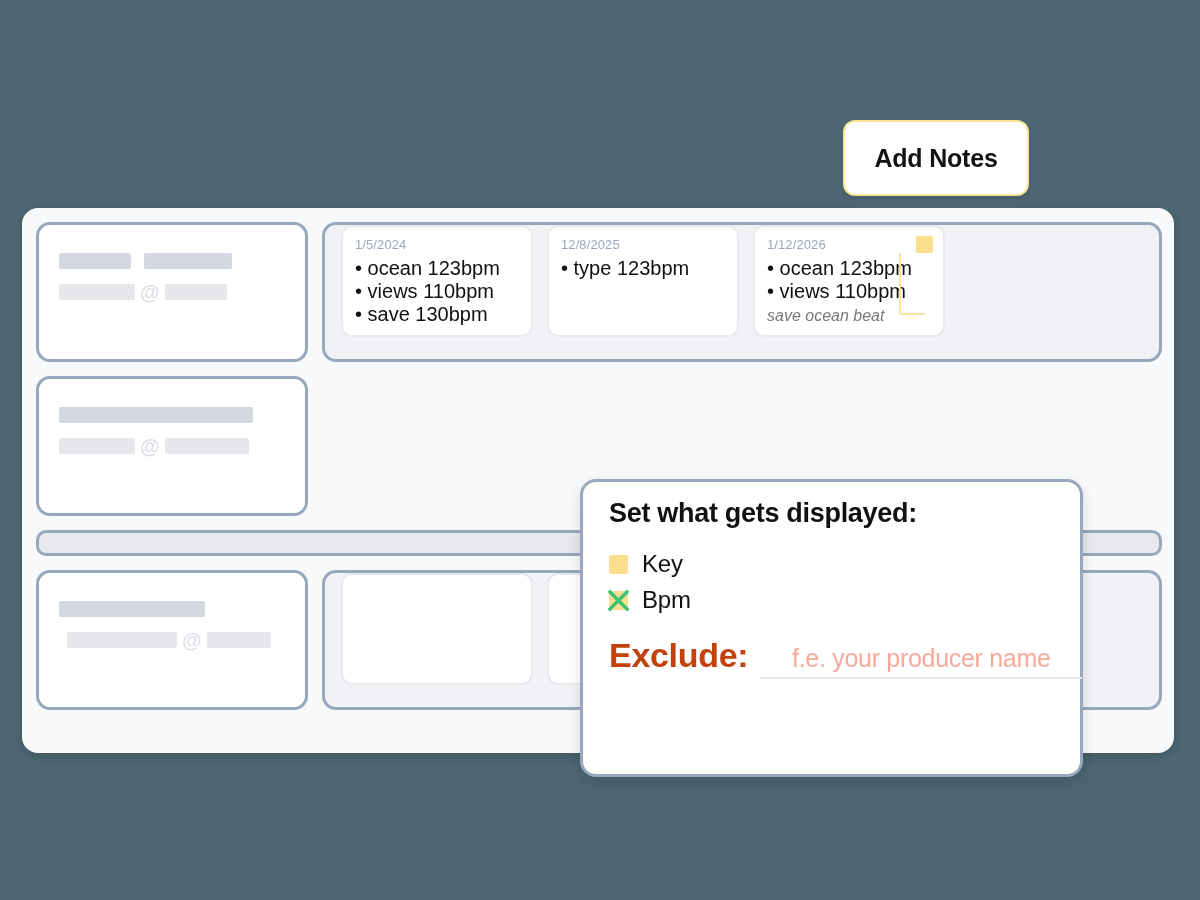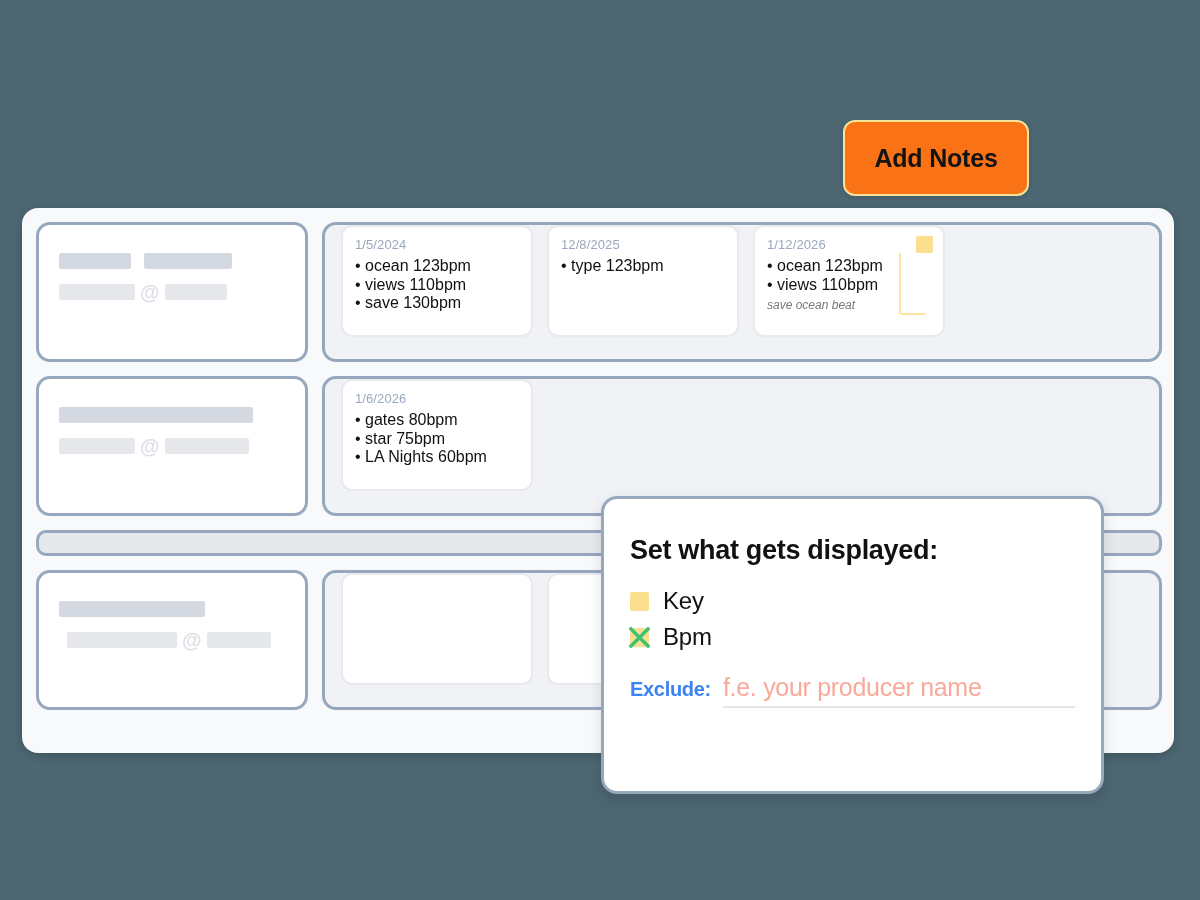--- a/index.html
+++ b/index.html
@@ -16,21 +16,21 @@
     position: relative;
   }
 
   
   .add-notes-btn {
     position: absolute;
     left: 843px;
     top: 120px;
     width: 186px;
     height: 76px;
-    background: #f97316;
+    background: #ffffff;
     border: 2px solid #f7e49a;
     border-radius: 12px;
     display: flex;
     align-items: center;
     justify-content: center;
     cursor: pointer;
     box-shadow: 0 2px 5px rgba(0,0,0,0.10);
   }
   .add-notes-btn .label {
     font-size: 25px;
@@ -126,30 +126,30 @@
   .note-date {
     font-size: 13px;
     color: #9aa7bd;
     margin-bottom: 5px;
     letter-spacing: 0.1px;
   }
   .note-list {
     list-style: none;
   }
   .note-list li {
-    font-size: 16px;
+    font-size: 20px;
     color: #111111;
     line-height: 1.16;
     white-space: nowrap;
   }
   .note-list li::before {
     content: "• ";
   }
   .note-annotation {
-    font-size: 12px;
+    font-size: 16px;
     font-style: italic;
     color: #76787c;
     margin-top: 4px;
     white-space: nowrap;
   }
 
   
   .key-marker {
     position: absolute;
     right: 10px;
@@ -180,30 +180,29 @@
   }
 
   
   .note-card.empty {
     background: #ffffff;
   }
 
   
   .settings-popup {
     position: absolute;
-    left: 601px;
+    left: 580px;
     top: 479px;
     width: 503px;
     height: 298px;
     background: #ffffff;
     border: 3px solid #97a8bd;
     border-radius: 16px;
-    padding: 36px 26px;
+    padding: 16px 26px;
     box-shadow: 0 5px 14px rgba(0,0,0,0.13);
-    margin-top: 17px;
   }
   .popup-title {
     font-size: 27px;
     font-weight: bold;
     color: #111111;
     letter-spacing: -0.3px;
     margin-bottom: 21px;
   }
   .opt-list {
     list-style: none;
@@ -234,37 +233,38 @@
     color: #111111;
     letter-spacing: -0.2px;
   }
   .exclude-row {
     display: flex;
     align-items: baseline;
     gap: 12px;
     margin-top: 22px;
   }
   .exclude-label {
-    font-size: 20px;
+    font-size: 34px;
     font-weight: bold;
-    color: #3b82f6;
+    color: #c2410c;
     letter-spacing: -0.3px;
     white-space: nowrap;
   }
   .exclude-input {
     flex: 1 1 auto;
     border: none;
     border-bottom: 2px solid #e4e6ea;
     outline: none;
     font-family: "Liberation Sans", sans-serif;
     font-size: 25px;
     color: #ef4444;
     background: transparent;
     padding: 0 0 4px 0;
     letter-spacing: -0.3px;
+    text-align: center;
   }
   .exclude-input::placeholder {
     color: #f8a99a;
     opacity: 1;
   }
 </style>
 </head>
 <body>
 
 <div class="add-notes-btn">
@@ -314,30 +314,20 @@
       </div>
       <div class="row">
         <div class="skeleton-card">
           <div class="sk-line-top">
             <div class="sk-bar" style="width: 194px;"></div>
           </div>
           <div class="sk-line-bottom" style="margin-left: 0px;">
             <div class="sk-bar light" style="width: 76px;"></div>
             <span class="sk-at">@</span>
             <div class="sk-bar light" style="width: 84px;"></div>
-          </div>
-        </div>
-        <div class="notes-container">
-          <div class="note-card">
-            <div class="note-date">1/6/2026</div>
-            <ul class="note-list">
-              <li>gates 80bpm</li>
-              <li>star 75bpm</li>
-              <li>LA Nights 60bpm</li>
-            </ul>
           </div>
         </div>
       </div>
       <div class="collapsed-row"></div>
       <div class="row">
         <div class="skeleton-card">
           <div class="sk-line-top">
             <div class="sk-bar" style="width: 146px;"></div>
           </div>
           <div class="sk-line-bottom" style="margin-left: 8px;">

